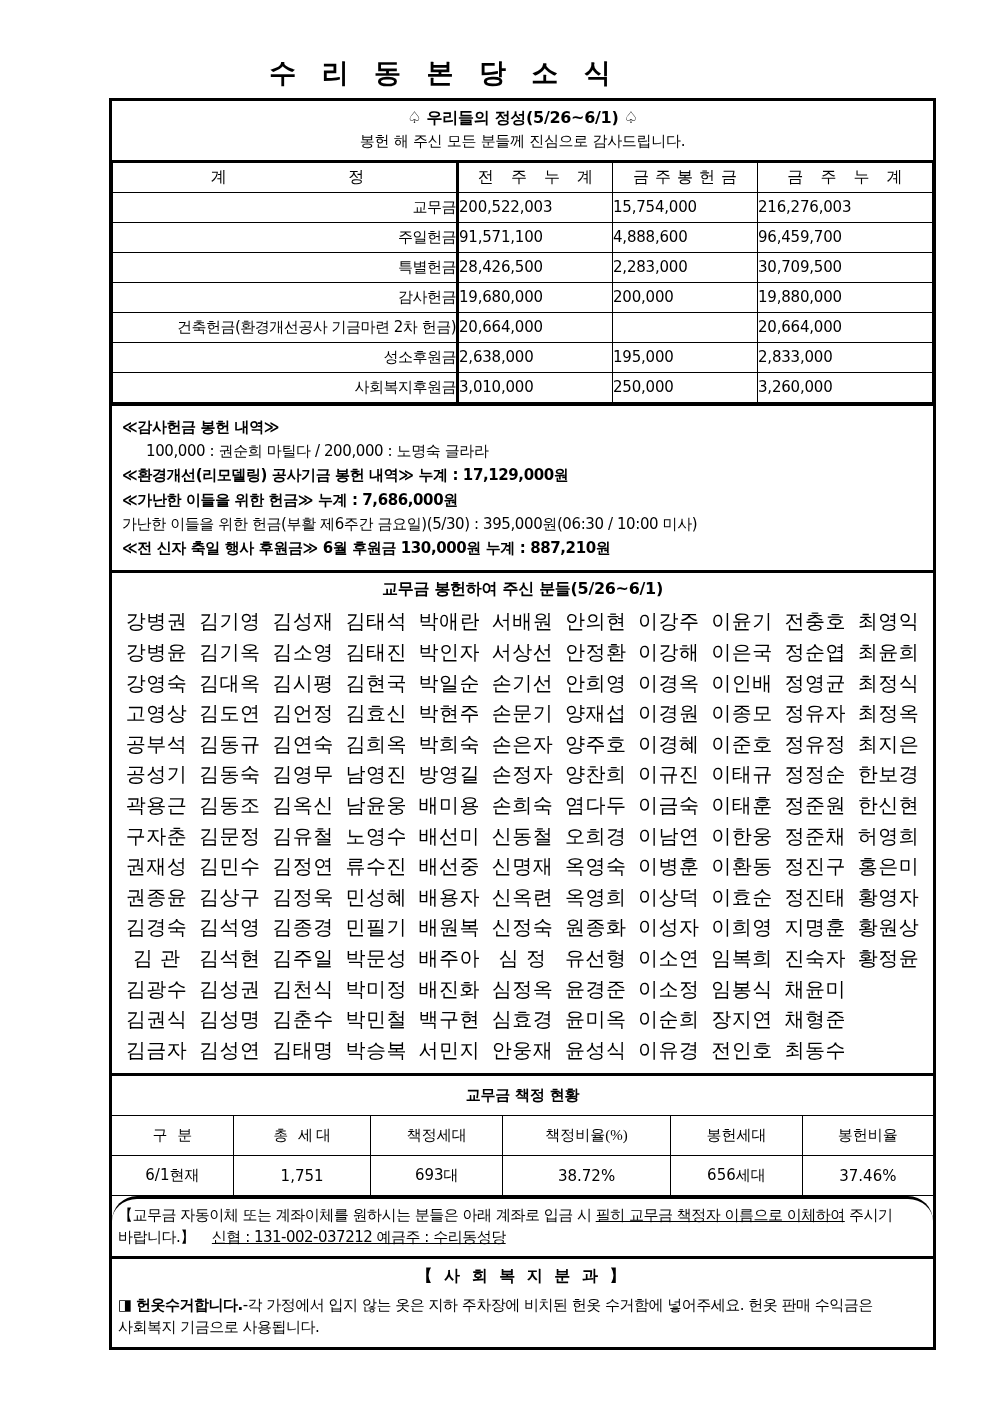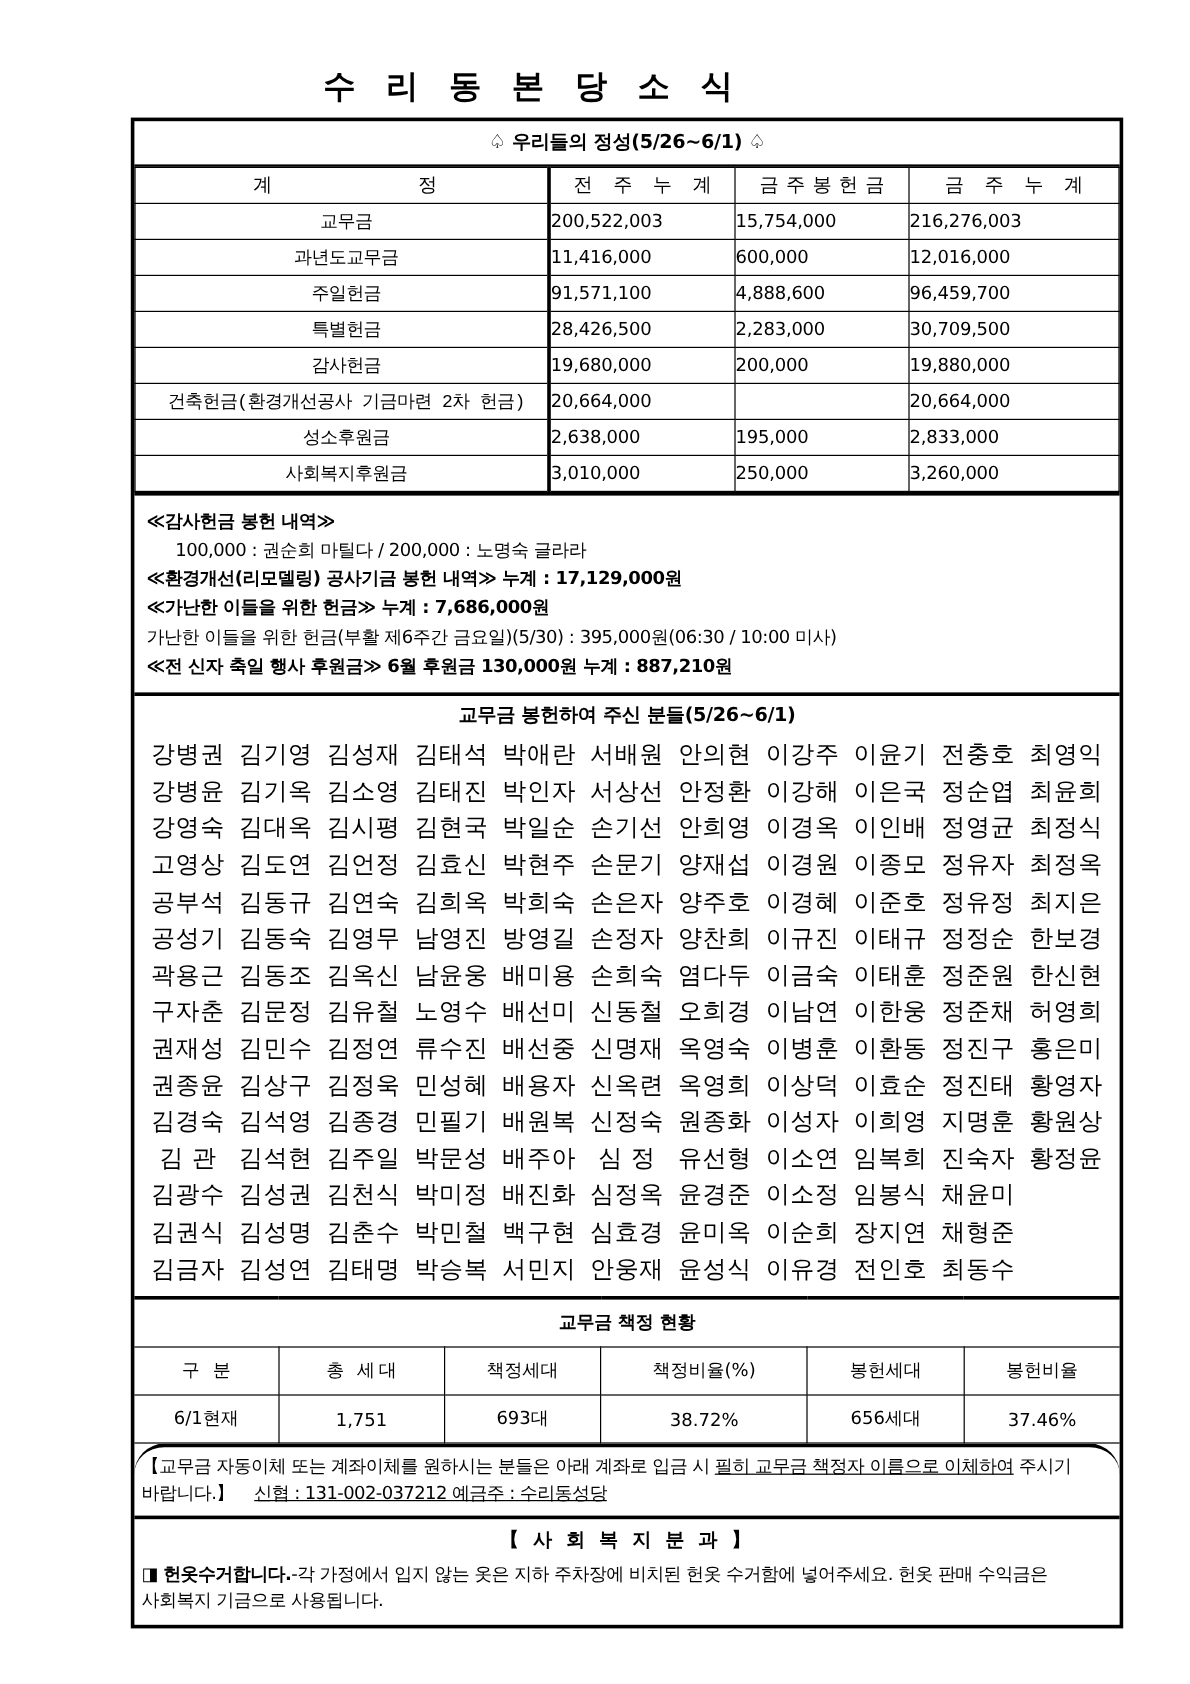--- a/index.html
+++ b/index.html
@@ -72,25 +72,24 @@
     text-indent: 6px;
   }
   table.offer th.c-name { letter-spacing: 0; }
   .thname {
     display: flex;
     justify-content: space-around;
     padding: 0 34px;
     letter-spacing: 0;
   }
   table.offer td.label {
-    text-align: center;
+    text-align: right;
     padding-left: 8px;
     letter-spacing: -0.5px;
     border-right-width: 3px;
-    font-family: Liberation Mono, monospace;
   }
   table.offer th.c-name { border-right-width: 3px; }
   table.offer td.num {
     text-align: left;
     padding-right: 7px;
     letter-spacing: -0.2px;
   }
   
   .details {
     border-top: 3px solid #000;
@@ -141,21 +140,21 @@
     font-weight: normal;
     padding: 10px;
   }
   table.assess .cap {
     font-weight: bold;
     font-size: 15px;
     border-left: 0; border-right: 0;
     border-top: 0;
     letter-spacing: -0.2px;
   }
-  table.assess tr.hdr td { letter-spacing: 0px; }
+  table.assess tr.hdr td { letter-spacing: 0px; font-family: Liberation Serif, serif; }
   table.assess tr.hdr td.sp { letter-spacing: 3px; text-indent: 3px; }
   table.assess td.edge-l { border-left: 0; }
   table.assess td.edge-r { border-right: 0; }
   
   .note {
     border-top: 3px solid #000;
     font-size: 15px;
     line-height: 1.45;
     padding: 6px 4px 7px 6px;
     letter-spacing: -0.5px;
@@ -185,20 +184,21 @@
 <body>
 
 <div class="page">
 
   <div class="masthead">수 리 동 본 당 소 식</div>
 
   <div class="frame">
 
     <div class="offer-head">
       <div class="l1">♤ 우리들의 정성(5/26~6/1) ♤</div>
+      <div class="l2">봉헌 해 주신 모든 분들께 진심으로 감사드립니다.</div>
     </div>
 
     <table class="offer">
       <thead>
         <tr>
           <th class="c-name">
             <div class="thname">
               <span>계</span>
               <span>정</span>
             </div>
@@ -207,26 +207,20 @@
           <th style="width:145px">금주봉헌금</th>
           <th style="width:175px">금 주 누 계</th>
         </tr>
       </thead>
       <tbody id="offer-body">
           <tr>
             <td class="label">교무금</td>
             <td class="num">200,522,003</td>
             <td class="num">15,754,000</td>
             <td class="num">216,276,003</td>
-          </tr>
-          <tr>
-            <td class="label">과년도교무금</td>
-            <td class="num">11,416,000</td>
-            <td class="num">600,000</td>
-            <td class="num">12,016,000</td>
           </tr>
           <tr>
             <td class="label">주일헌금</td>
             <td class="num">91,571,100</td>
             <td class="num">4,888,600</td>
             <td class="num">96,459,700</td>
           </tr>
           <tr>
             <td class="label">특별헌금</td>
             <td class="num">28,426,500</td>

